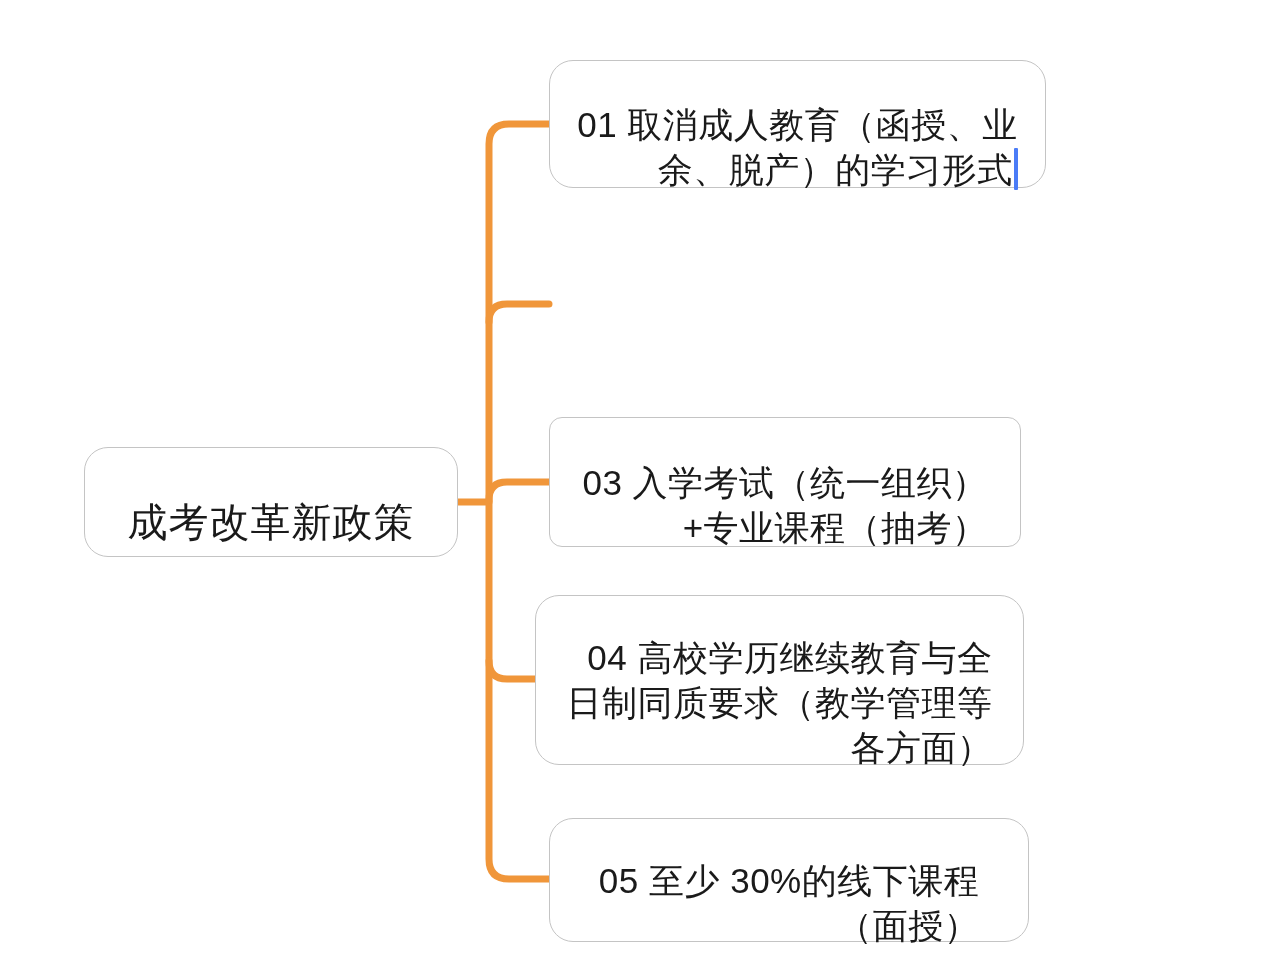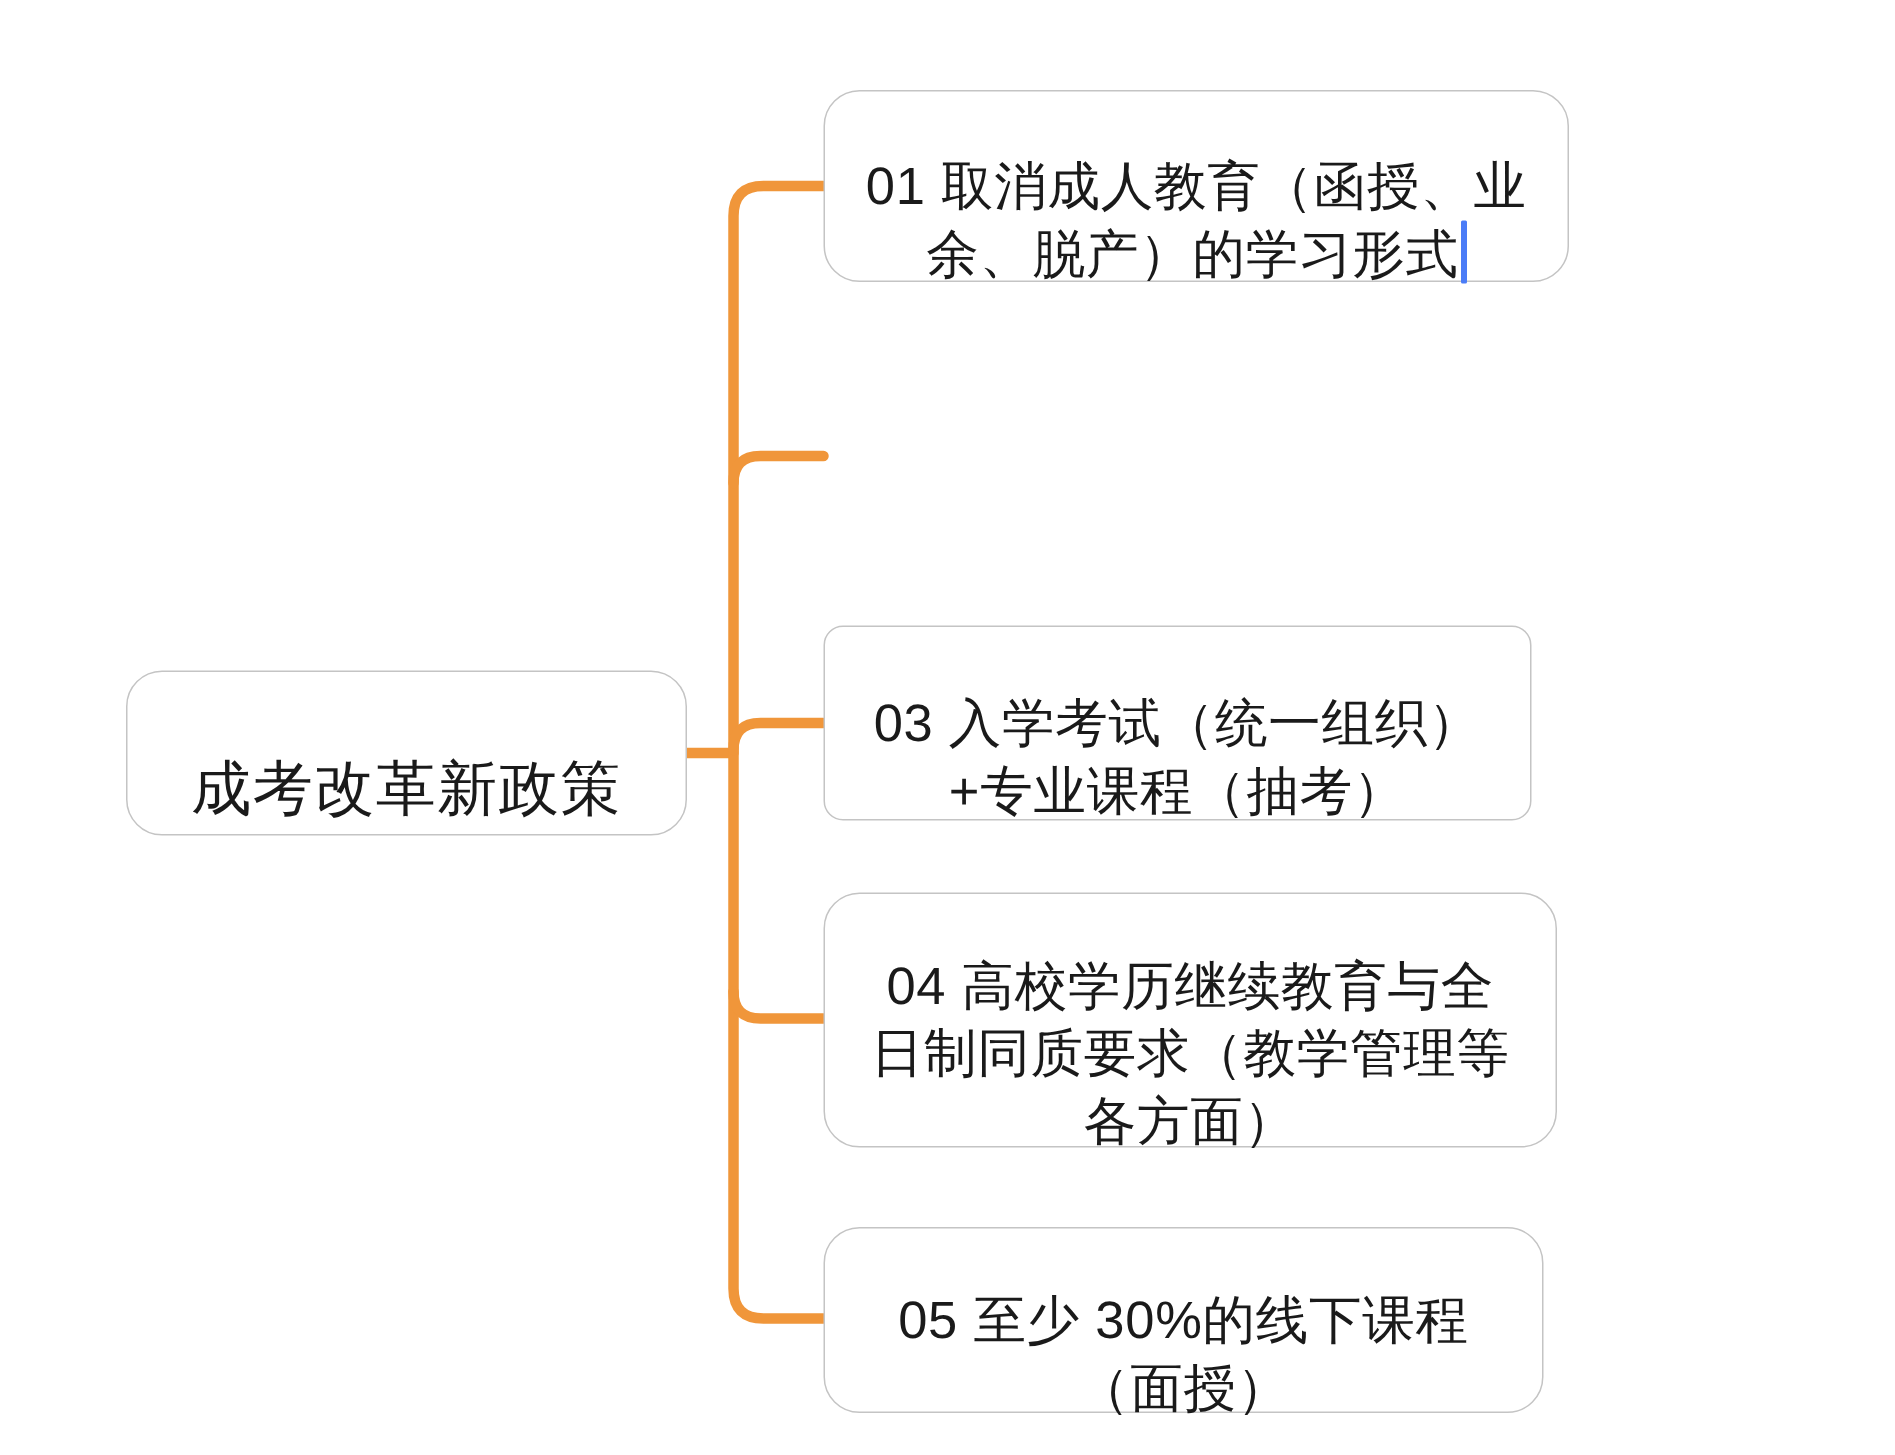--- a/index.html
+++ b/index.html
@@ -16,21 +16,21 @@
   .connectors{position:absolute;left:0;top:0;width:1263px;height:970px;pointer-events:none;}
   .connectors path{fill:none;stroke:var(--orange);stroke-width:7;stroke-linecap:round;}
   .node{
     position:absolute;
     background:var(--bg);
     border:1px solid var(--border);
     border-radius:24px;
     display:flex;
     align-items:center;
     justify-content:center;
-    text-align:center;
+    text-align:right;
     padding:8px 14px;
   }
   .node-text{
     white-space:pre-line;
     font-size:35px;
     line-height:45px;
     letter-spacing:0.5px;
   }
   .root-node .node-text{
     font-size:40px;
@@ -40,25 +40,25 @@
   .caret{
     display:inline-block;
     width:4px;
     height:42px;
     background:var(--caret);
     margin-left:1px;
     vertical-align:-8px;
     border-radius:1px;
   }
   
-  .n-root{left:84px;top:447px;width:374px;height:110px;}
+  .n-root{left:84px;top:447px;width:374px;height:110px;font-family:Liberation Mono, monospace;}
   .n-1{left:549px;top:60px;width:497px;height:128px;}
   .n-2{left:549px;top:240px;width:465px;height:128px;}
   .n-3{left:549px;top:417px;width:472px;height:130px;border-radius:13px;}
-  .n-4{left:549px;top:595px;width:489px;height:170px;}
+  .n-4{left:535px;top:595px;width:489px;height:170px;}
   .n-5{left:549px;top:818px;width:480px;height:124px;}
 </style>
 </head>
 <body>
 
 <div class="canvas">
 
   <svg class="connectors" viewBox="0 0 1263 970" aria-hidden="true">
     <path d="M457 502 L489 502"></path>
     <path d="M549 124 L509 124 Q489 124 489 144 L489 859 Q489 879 509 879 L549 879"></path>

